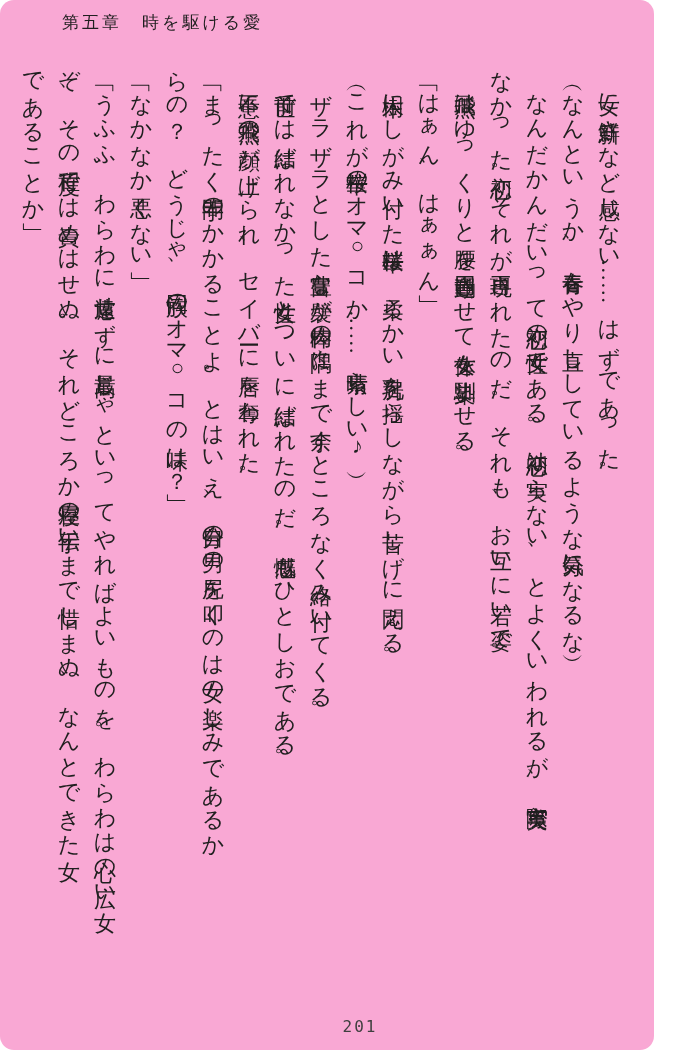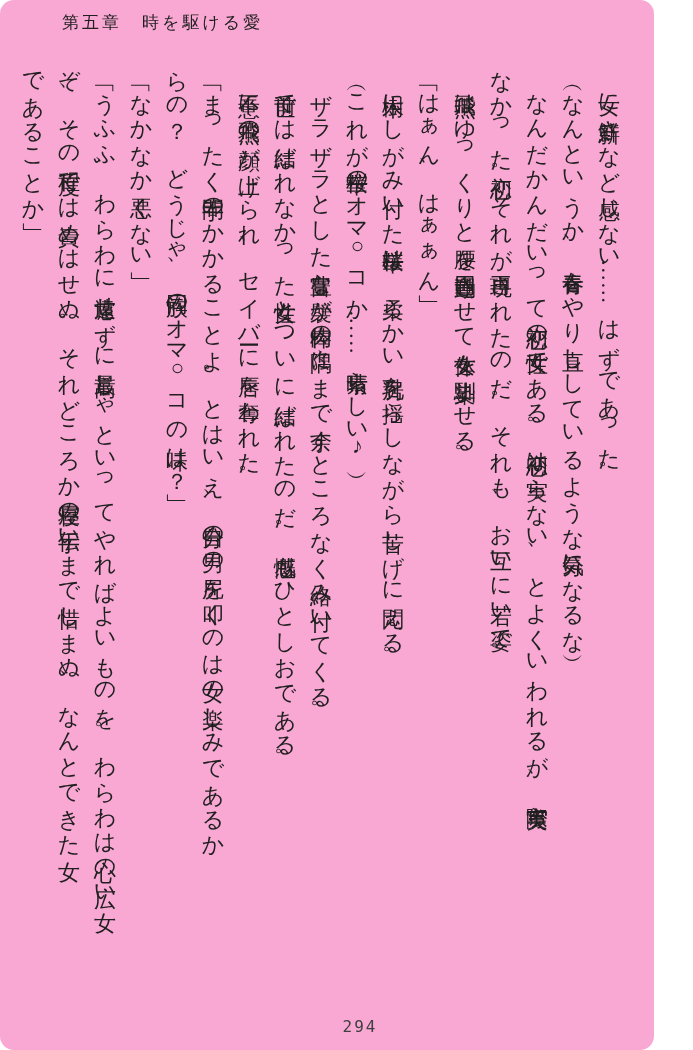--- a/index.html
+++ b/index.html
@@ -72,14 +72,14 @@
       <p class="line indent">前世では結ばれなかった女性とついに結ばれたのだ。感慨もひとしおである。</p>
       <p class="line indent">不意に飛燕の顔が上げられ、セイバーに唇を奪われた。</p>
       <p class="line indent">「まったく手間のかかることよ。とはいえ、自分の男の尻を叩くのは女の楽しみであるか</p>
       <p class="line">らの？　どうじゃ、同族のオマ○コの味は？」</p>
       <p class="line indent">「なかなか悪くない」</p>
       <p class="line indent">「うふふ、わらわに遠慮せずに最高じゃといってやればよいものを。わらわは心の広い女</p>
       <p class="line">ぞ、その程度では責めはせぬ。それどころか寝屋の手伝いまで惜しまぬ、なんとできた女</p>
       <p class="line">であることか」</p>
     </div>
 
-  <div class="page-number">294</div>
+  <div class="page-number">201</div>
 </div>
 
 </body></html>

